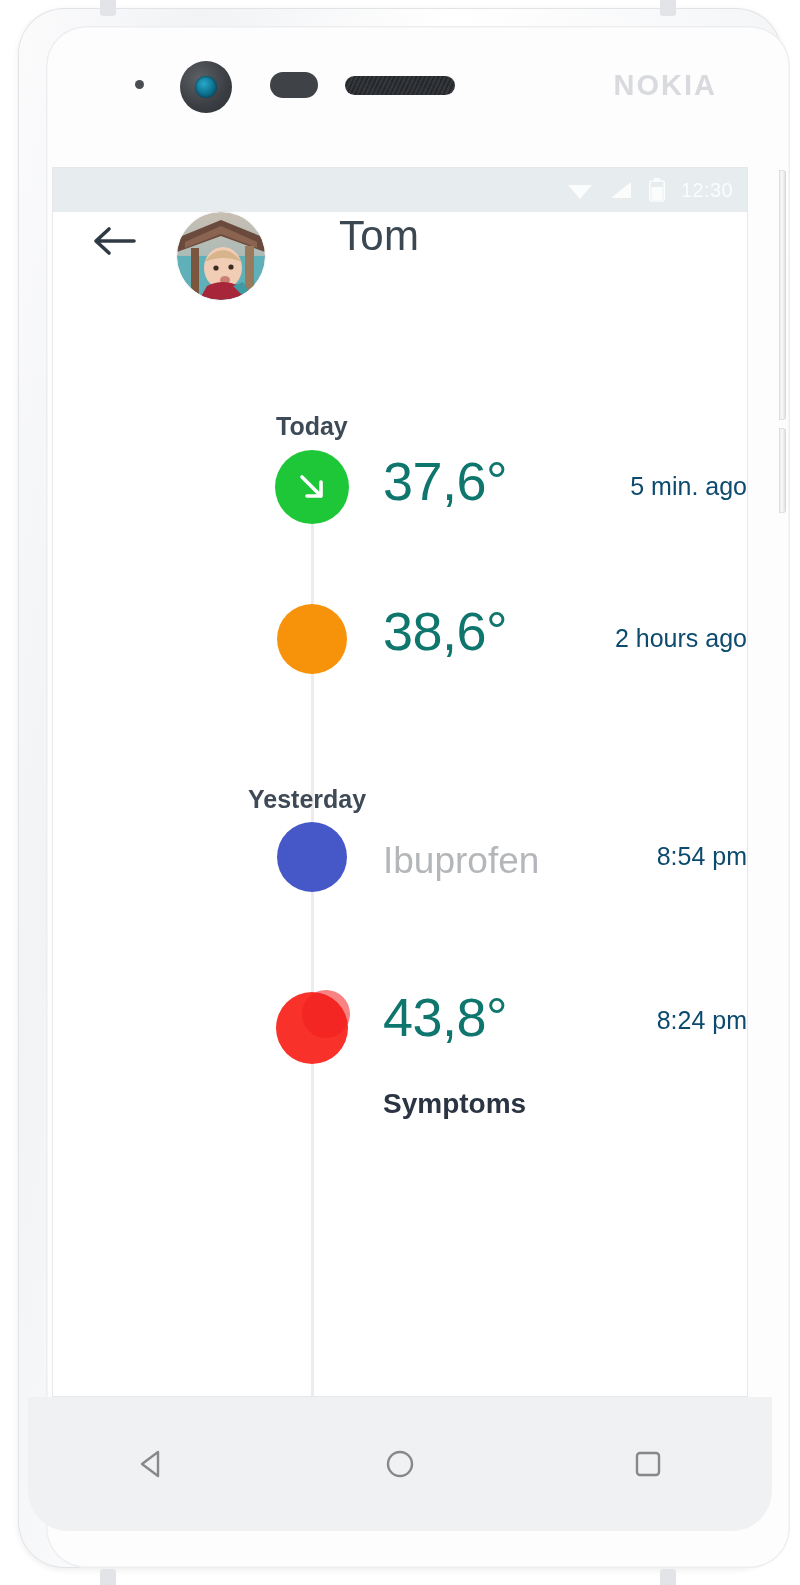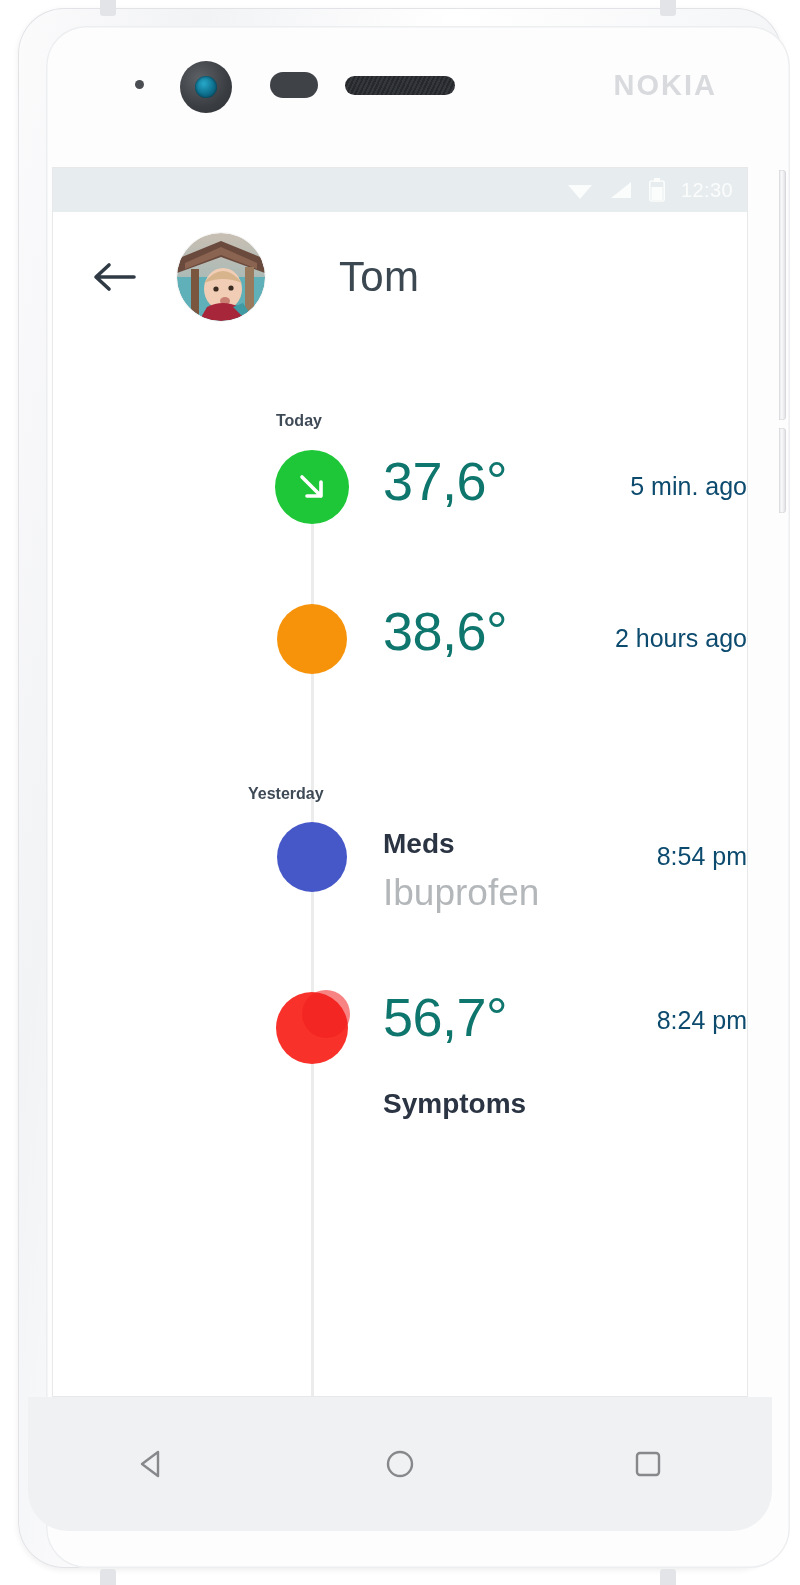--- a/index.html
+++ b/index.html
@@ -52,32 +52,32 @@
   #screen{position:absolute;left:53px;top:168px;width:694px;height:1228px;
     background:#ffffff;overflow:hidden;box-shadow:0 0 0 1px #e7e8ea;}
 
   
   #status-bar{position:absolute;left:0;top:0;width:694px;height:44px;background:#e7ecee;
     display:flex;align-items:center;justify-content:flex-end;padding-right:14px;box-sizing:border-box;}
   #status-bar .sb-icon{margin-left:16px;display:flex;align-items:center;}
   #status-clock{margin-left:16px;color:#fbfcfc;font-size:20px;letter-spacing:.4px;}
 
   
-  #app-bar{position:absolute;left:0;top:44px;width:694px;height:130px;display:flex;align-items:center;gap:20px;}
+  #app-bar{position:absolute;left:0;top:44px;width:694px;height:130px;display:flex;gap:20px;}
   #back-button{width:58px;height:58px;margin-left:32px;display:flex;align-items:center;justify-content:center;}
   #avatar{width:88px;height:88px;border-radius:50%;margin-left:14px;overflow:hidden;position:relative;
     box-shadow:0 0 0 1px rgba(0,0,0,.04);}
   #header-title{margin-left:54px;font-size:42px;color:#3b4751;font-weight:300;letter-spacing:.3px;}
 
   
   #timeline{position:absolute;left:0;top:174px;width:694px;height:1054px;}
   #timeline-rail{position:absolute;left:258px;top:128px;width:3px;bottom:0;background:#ececec;}
 
   .day-heading{position:absolute;left:0;width:694px;text-align:left;
-    font-size:16px;font-weight:bold;color:#3f4a57;}
+    font-size:25px;font-weight:bold;color:#3f4a57;}
   #day-heading-today{top:70px;padding-left:223px;box-sizing:border-box;}
   #day-heading-yesterday{top:443px;padding-left:195px;box-sizing:border-box;}
 
   .entry{position:absolute;left:0;width:694px;}
   .entry-time{position:absolute;right:0;width:212px;text-align:right;
     font-size:25px;color:#0c4a6e;font-weight:300;}
   .entry-dot{position:absolute;left:222px;width:74px;height:74px;border-radius:50%;
     display:flex;align-items:center;justify-content:center;}
   .entry-body{position:absolute;left:330px;width:364px;}
   .temp{font-size:54px;font-weight:300;color:#0f766e;letter-spacing:-.5px;line-height:1;}
@@ -219,30 +219,29 @@
         <div class="temp">38,6°</div>
       </div>
     </div>
 
     <div class="day-heading" id="day-heading-yesterday">Yesterday</div>
 
     <div class="entry" id="entry-yesterday-1">
       <div class="entry-time">8:54 pm</div>
       <div class="entry-dot"></div>
       <div class="entry-body">
-        <div class="evt-title">Meds</div>
         <div class="evt-sub">Ibuprofen</div>
       </div>
     </div>
 
     <div class="entry" id="entry-yesterday-2">
       <div class="entry-time">8:24 pm</div>
       <div class="entry-dot"></div>
       <div class="entry-body">
-        <div class="temp">56,7°</div>
+        <div class="temp">43,8°</div>
         <div id="symptoms-block">
           <div class="evt-title">Symptoms</div>
         </div>
       </div>
     </div>
   </div>
 </div>
 
 <div id="nav-bar">
   <div class="nav-btn">

